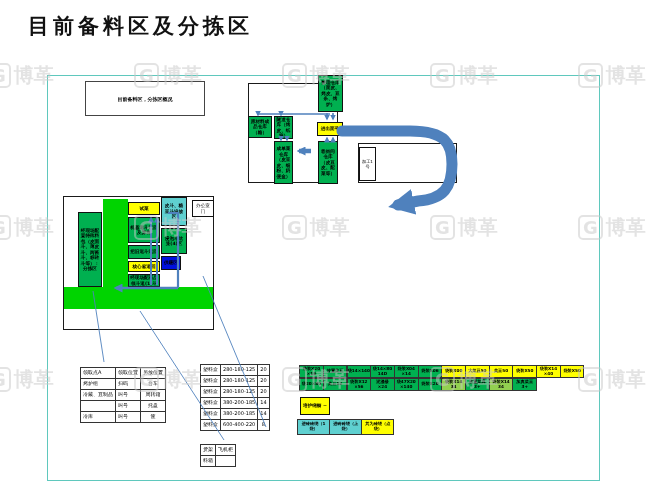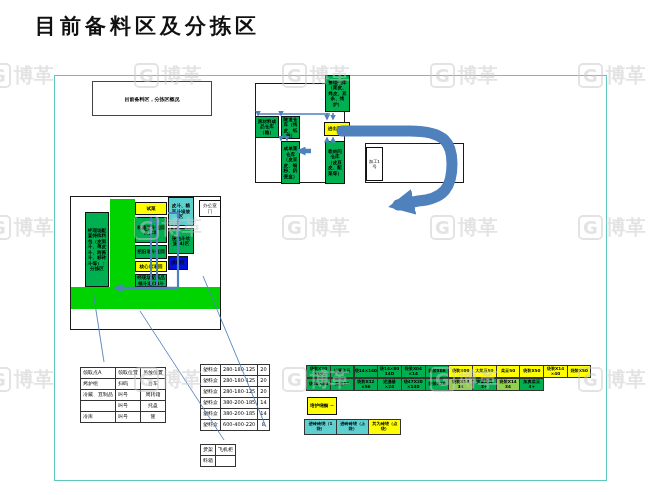--- a/index.html
+++ b/index.html
@@ -1,18 +1,18 @@
 <!DOCTYPE html>
 <html><head>
 <meta charset="utf-8">
 <style>
   html,body{margin:0;padding:0;}
   body{width:660px;height:495px;position:relative;background:#fff;
        font-family:"DejaVu Sans","Liberation Sans",sans-serif;overflow:hidden;color:#000;}
-  .abs{position:absolute;box-sizing:border-box;margin-left:7px;}
+  .abs{position:absolute;box-sizing:border-box;}
   #title{left:28px;top:12px;font-family:"DejaVu Serif","Liberation Serif",serif;
          font-weight:bold;font-size:21px;letter-spacing:4px;color:#111;}
   #frame{left:47px;top:75px;width:553px;height:406px;border:1px solid #5fc8bd;background:#fff;}
   #note-box{left:85px;top:81px;width:120px;height:35px;border:1px solid #444;
             display:flex;align-items:center;justify-content:center;
             font-size:5px;font-weight:bold;text-align:center;padding:2px;}
   .room{border:1.6px solid #1a1a1a;background:#fff;}
   .gbox{border:1px solid #111;font-size:4.6px;line-height:1.2;padding:1px;
         display:flex;align-items:center;justify-content:center;text-align:center;
         overflow:hidden;font-weight:bold;}

